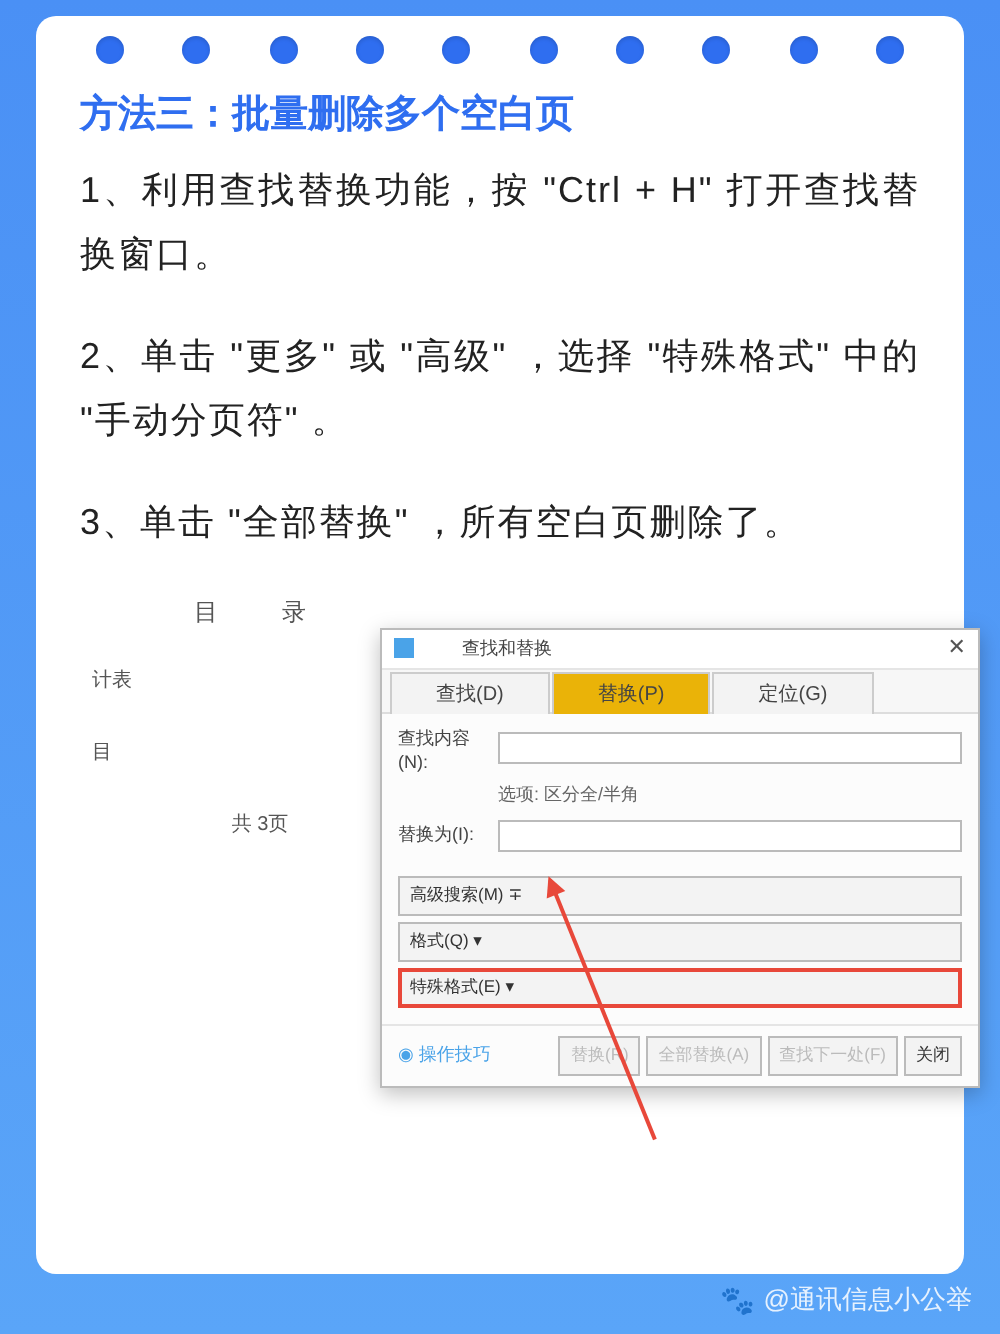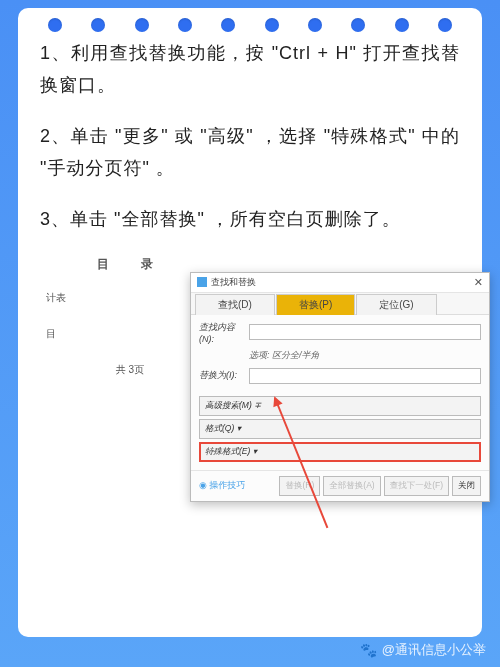--- a/index.html
+++ b/index.html
@@ -65,21 +65,20 @@
     width: 180px;
     height: 200px;
     font-size: 10px;
     color: #555;
   }
   .doc-title {
     text-align: center;
     font-size: 12px;
     letter-spacing: 10px;
     margin-bottom: 18px;
-    font-weight: bold;
   }
   .doc-row {
     display: flex;
     justify-content: space-between;
     padding: 0 12px 0 6px;
     margin-bottom: 22px;
   }
   .doc-total {
     text-align: center;
     margin-top: 6px;
@@ -94,20 +93,21 @@
     box-shadow: 0 3px 10px rgba(0,0,0,.25);
     font-size: 9px;
     color: #444;
   }
   .dlg-titlebar {
     background: #fff;
     border-bottom: 1px solid #e5e5e5;
     padding: 3px 6px;
     display: flex;
     align-items: center;
+    gap: 20px;
   }
   .dlg-icon {
     width: 10px;
     height: 10px;
     background: #4aa3e8;
     margin-right: 4px;
   }
   .dlg-close {
     margin-left: auto;
     font-size: 11px;
@@ -128,21 +128,20 @@
     background: #f3f3f3;
     font-size: 10px;
     position: relative;
     top: 1px;
   }
   .dlg-tab.active {
     background: #eab308;
   }
   .dlg-body {
     padding: 6px 8px 8px 8px;
-    font-style: italic;
   }
   .dlg-field {
     display: flex;
     align-items: center;
     margin-bottom: 5px;
   }
   .dlg-field label {
     width: 50px;
     font-size: 9px;
   }
@@ -232,20 +231,21 @@
       <span></span>
       <span></span>
       <span></span>
       <span></span>
       <span></span>
       <span></span>
       <span></span>
       <span></span>
   </div>
 
+  <div class="title">方法三：批量删除多个空白页</div>
   <div class="para">1、利用查找替换功能，按 "Ctrl + H" 打开查找替换窗口。</div>
   <div class="para">2、单击 "更多" 或 "高级" ，选择 "特殊格式" 中的 "手动分页符" 。</div>
   <div class="para">3、单击 "全部替换" ，所有空白页删除了。</div>
 
   <div class="shot-area">
 
     <div class="doc-bg">
       <div class="doc-title">目　录</div>
       <div class="doc-row">
         <span>计表</span>

